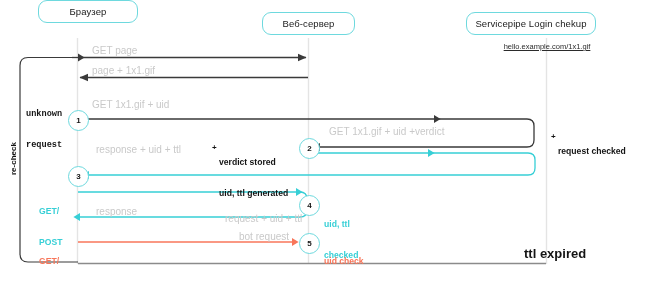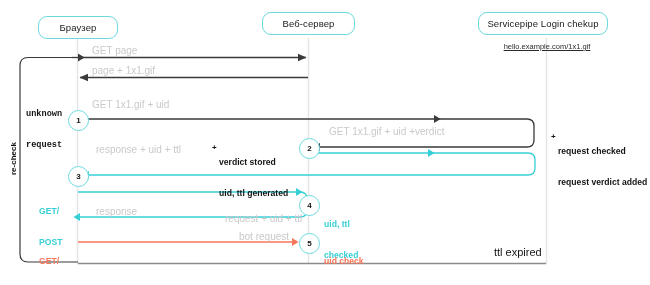--- a/index.html
+++ b/index.html
@@ -60,22 +60,23 @@
     color: #c9c9c9;
     font-size: 10px;
   }
   .lbl-dark {
     color: #141414;
     font-size: 8.6px;
     font-weight: bold;
   }
   .lbl-dark-reg {
     color: #141414;
-    font-size: 11px;
-    font-weight: normal;
+    font-size: 13px;
+    font-weight: bold;
+    margin-left: 30px;
   }
   .lbl-cyan {
     color: #37CFD6;
     font-size: 8.6px;
     font-weight: bold;
   }
   .lbl-salmon {
     color: #F8765A;
     font-size: 8.6px;
     font-weight: bold;
@@ -174,29 +175,29 @@
       <polygon points="296,188.1 302.6,192 296,195.9" fill="#37CFD6"></polygon>
       <polygon points="80,213.1 73.4,217 80,220.9" fill="#37CFD6"></polygon>
     </g>
 
     <g>
       <line x1="78" y1="242" x2="296" y2="242" stroke="#F8765A" stroke-width="1.6"></line>
       <polygon points="292,238.1 298.6,242 292,245.9" fill="#F8765A"></polygon>
     </g>
   </svg>
 
-  <div class="node-box" style="left:38px; top:16px; width:80px; height:23px;">
+  <div class="node-box" style="left:38px; top:0; width:100px; height:23px;">
     <span>Браузер</span>
   </div>
 
   <div class="node-box" style="left:262px; top:12px; width:93px; height:23px;">
     <span>Веб-сервер</span>
   </div>
 
-  <div class="node-box" style="left:478px; top:12px; width:130px; height:23px;">
+  <div class="node-box" style="left:466px; top:12px; width:130px; height:23px;">
     <span>Servicepipe Login chekup</span>
   </div>
 
   <div class="node-sub" style="left:466px; top:42px; width:162px;">hello.example.com/1x1.gif</div>
 
   <div class="recheck" style="left:9px; top:175px;">re-check</div>
 
   <div class="lbl lbl-faint" style="left:92px; top:45px;">GET page</div>
 
   <div class="lbl lbl-faint" style="left:92px; top:65px;">page + 1x1.gif</div>
@@ -220,21 +221,20 @@
 
   <span class="plus" style="left:212px; top:143px;">+</span>
   <div class="lbl lbl-dark" style="left:219px; top:136px;">
     <div>verdict stored</div>
     <div>uid, ttl generated</div>
   </div>
 
   <span class="plus" style="left:551px; top:132px;">+</span>
   <div class="lbl lbl-dark" style="left:558px; top:125px;">
     <div>request checked</div>
-    <div>request verdict added</div>
   </div>
 
   <div class="lbl lbl-cyan" style="left:324px; top:198px;">
     <div>uid, ttl</div>
     <div>checked</div>
   </div>
 
   <div class="lbl lbl-salmon" style="left:324px; top:235px;">
     <div>uid check</div>
     

